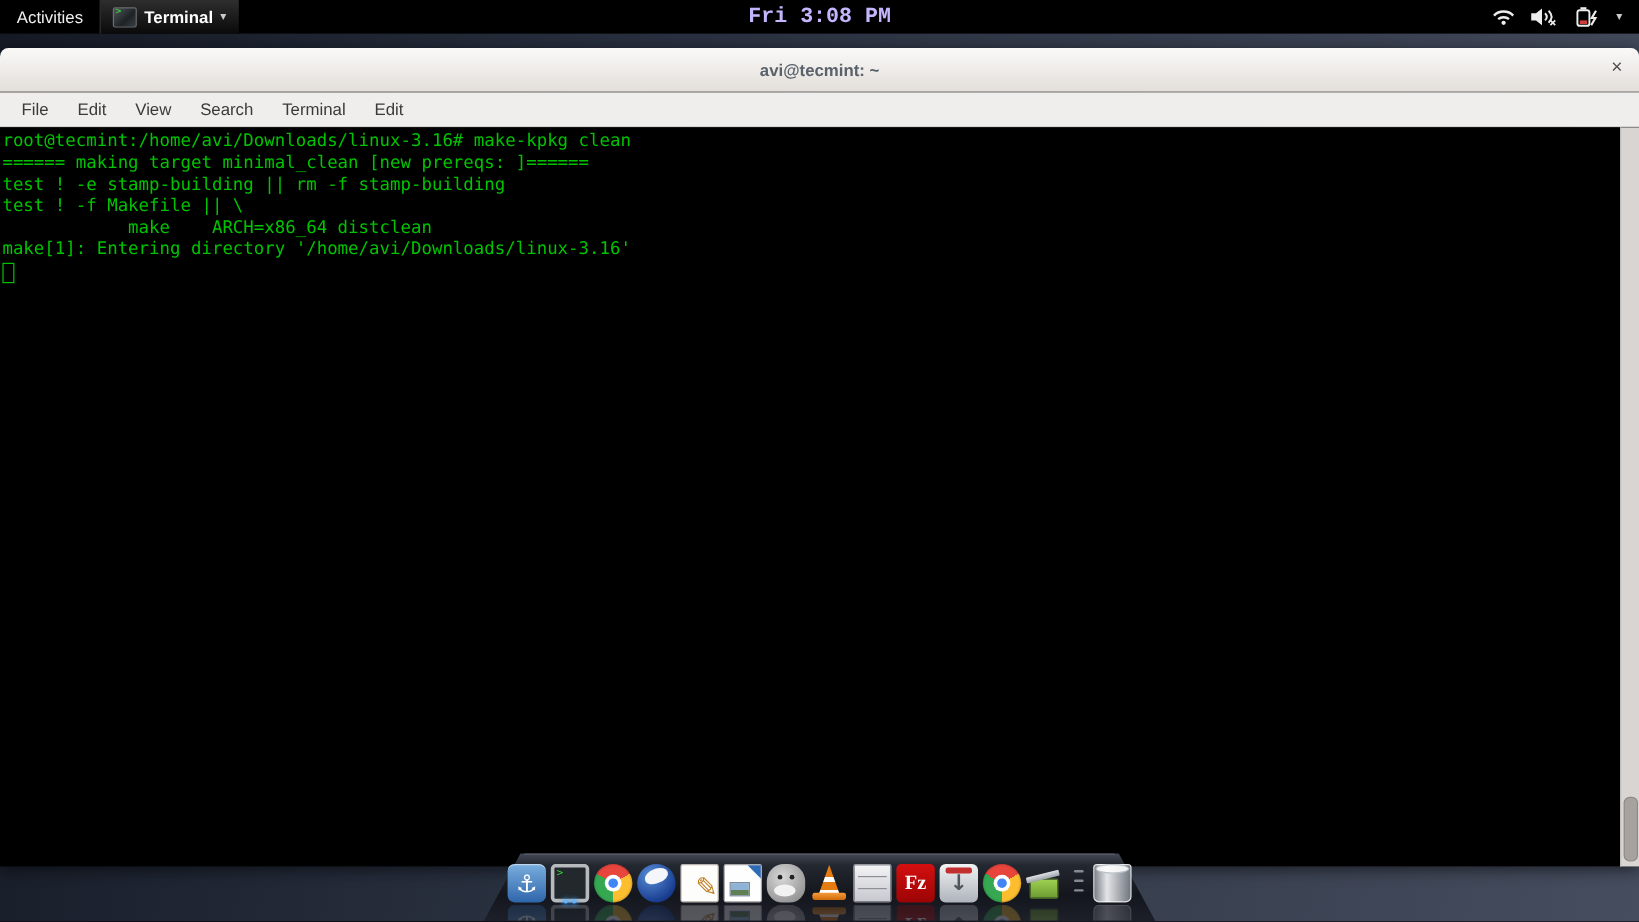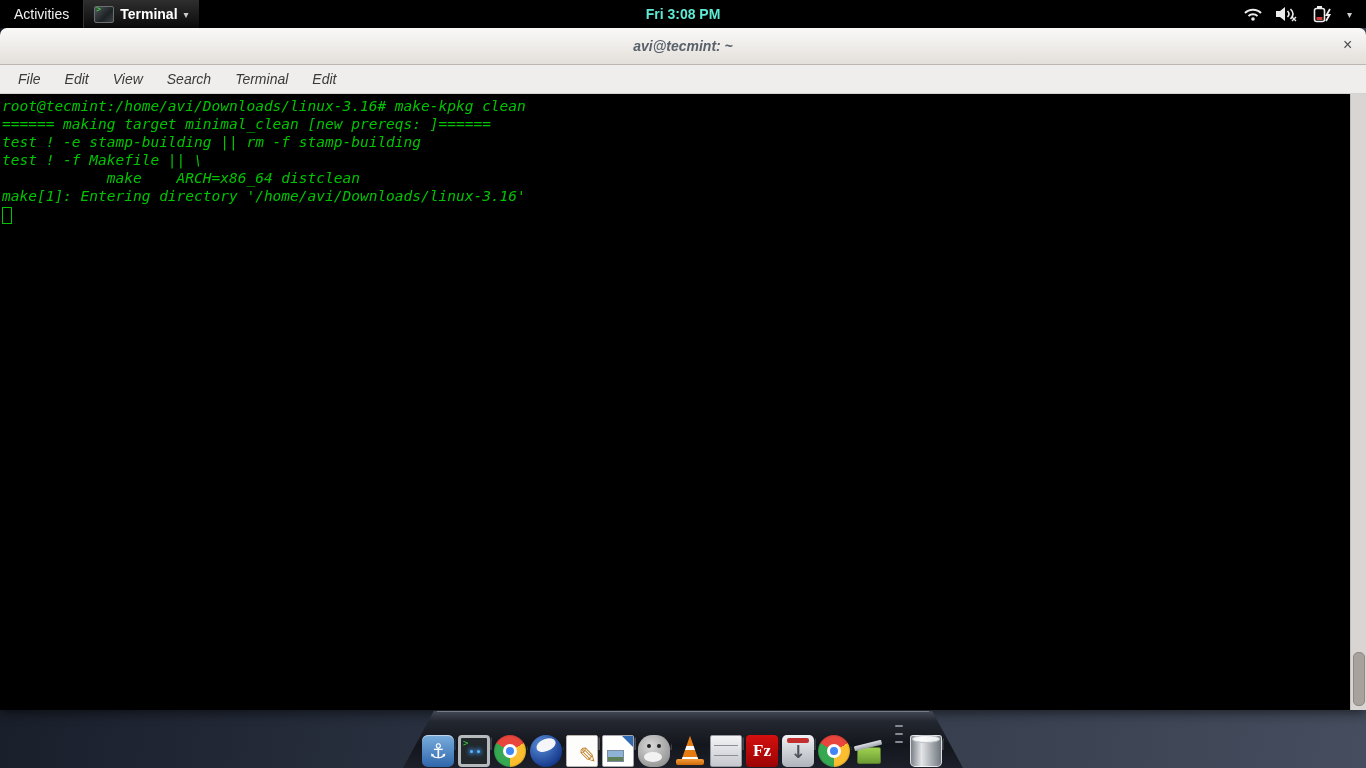--- a/index.html
+++ b/index.html
@@ -12,27 +12,27 @@
     display:flex;align-items:center;z-index:50;}
   .activities{padding:0 14px;font-size:14px;color:#f0f0f0;height:28px;line-height:28px;}
   .appmenu{display:flex;align-items:center;gap:6px;height:28px;padding:0 10px;
     border-left:1px solid #333;background:linear-gradient(180deg,#2e2e2e,#0a0a0a);}
   .appicon{width:18px;height:15px;background:linear-gradient(135deg,#50565a,#1d2225 60%,#3a4044);
     border:1px solid #6a6f72;border-radius:2px;position:relative;}
   .appicon::before{content:">";position:absolute;top:-2px;left:1px;font-size:8px;color:#3be23b;
     font-family:"DejaVu Sans Mono",monospace;}
   .applabel{font-weight:bold;font-size:14px;color:#fff;}
   .appcaret{font-size:10px;color:#ccc;}
-  .clock{position:absolute;left:50%;transform:translateX(-50%);font-weight:bold;font-size:14px;color:#5eead4;height:28px;line-height:28px;}
+  .clock{position:absolute;left:50%;transform:translateX(-50%);font-weight:bold;font-size:18px;color:#c4b5fd;height:28px;line-height:28px;font-family:Liberation Mono, monospace;}
   .status{position:absolute;right:8px;top:0;height:28px;display:flex;align-items:center;gap:12px;padding:0 6px;}
   .statcaret{font-size:10px;color:#ccc;}
 
   
-  .window{position:absolute;top:28px;left:0;width:1366px;height:682px;
-    border-radius:7px 7px 0 0;overflow:hidden;box-shadow:0 3px 12px rgba(0,0,0,.55);z-index:10;font-style:italic;}
+  .window{position:absolute;top:40px;left:0;width:1366px;height:682px;
+    border-radius:7px 7px 0 0;overflow:hidden;box-shadow:0 3px 12px rgba(0,0,0,.55);z-index:10;}
   .titlebar{height:36px;background:linear-gradient(180deg,#faf9f8,#e3dfda);
     border-bottom:1px solid #bdb7b0;position:relative;}
   .title{display:block;text-align:center;line-height:36px;font-size:14px;font-weight:bold;color:#59616b;}
   .closebtn{position:absolute;right:14px;top:0;line-height:34px;font-size:16px;color:#4d4d4d;cursor:default;}
   .menubar{height:28px;background:#f0eeec;display:flex;align-items:flex-end;padding-left:6px;
     border-bottom:1px solid #d6d2cd;}
   .menu-item{padding:0 12px;font-size:14px;color:#3a3a3a;height:28px;line-height:28px;}
   .term{position:relative;height:617px;background:var(--term-bg,#000);overflow:hidden;}
   .tlines{padding:3px 16px 0 2px;}
   .tline{font-family:"DejaVu Sans Mono",monospace;font-size:14.5px;line-height:18px;
@@ -42,21 +42,21 @@
   .scroll-thumb{position:absolute;bottom:5px;left:2px;width:10px;height:52px;background:#a7a29d;
     border:1px solid #8f8a85;border-radius:5px;}
 
   
   .dock{position:absolute;bottom:0;left:50%;transform:translateX(-50%);width:560px;height:57px;z-index:60;}
   .dock-bg{position:absolute;inset:0;background:linear-gradient(180deg,#434957 0%,#23272f 18%,#14161d 60%,#1d202a 100%);
     clip-path:polygon(5.5% 0,94.5% 0,100% 100%,0 100%);}
   .dock-bg::before{content:"";position:absolute;top:0;left:6%;right:6%;height:1px;background:rgba(255,255,255,.28);}
   .dock-items{position:absolute;bottom:1px;left:50%;transform:translateX(-50%);
     display:flex;align-items:flex-end;gap:2px;}
-  .dock-item{width:34px;display:flex;flex-direction:row;position:relative;}
+  .dock-item{width:34px;display:flex;flex-direction:column;align-items:center;position:relative;}
   .art{width:32px;height:32px;position:relative;flex:none;}
   .reflwrap{height:13px;width:32px;overflow:hidden;opacity:.25;margin-top:2px;}
   .reflwrap .art{transform:scaleY(-1);}
   .ind{position:absolute;bottom:14px;left:50%;transform:translateX(-50%);display:flex;gap:4px;}
   .ind b{width:3px;height:3px;border-radius:50%;background:#5fb8ff;box-shadow:0 0 4px 1px #3f9dff;}
   .dock-sep{width:18px;height:34px;display:flex;flex-direction:column;align-items:center;
     justify-content:center;gap:6px;align-self:flex-end;margin-bottom:16px;}
   .dock-sep i{width:8px;height:2px;background:#838a94;border-radius:1px;}
 
   

